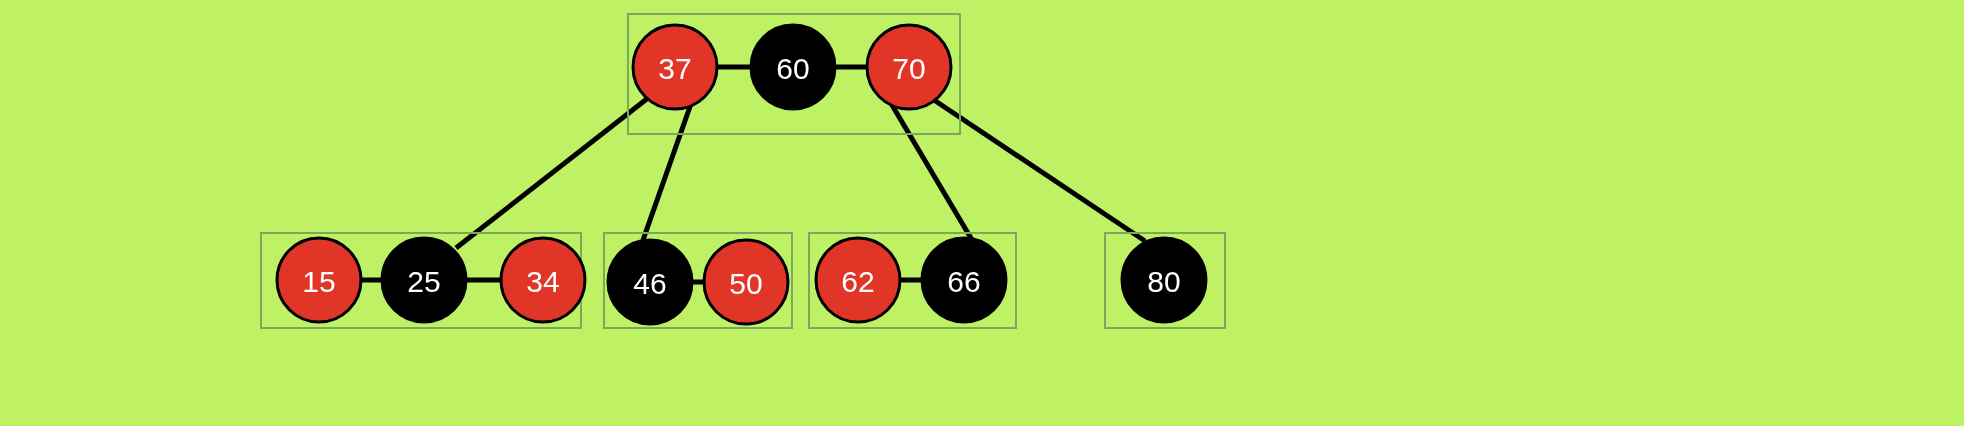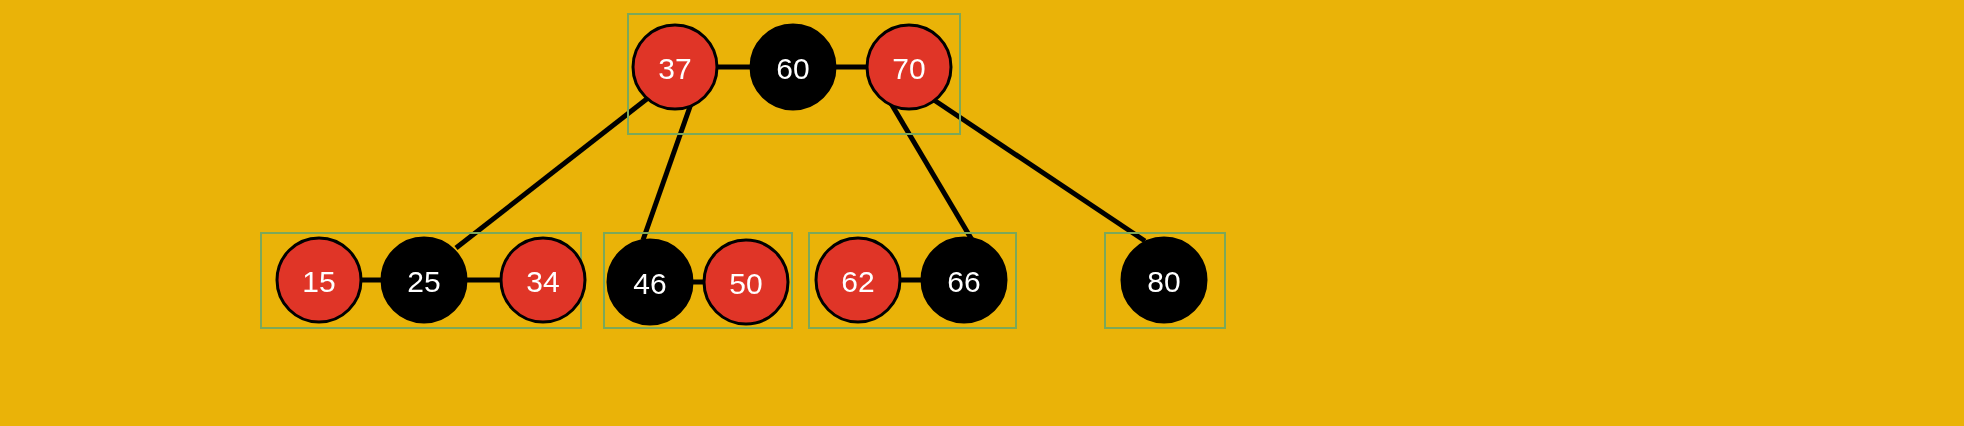--- a/index.html
+++ b/index.html
@@ -8,21 +8,21 @@
     padding: 0;
     background: #ffffff;
   }
   body {
     font-family: "Liberation Sans", sans-serif;
   }
   #canvas-root {
     position: relative;
     width: 1964px;
     height: 426px;
-    background: #eab308;
+    background: #bef264;
     overflow: hidden;
   }
   #tree-svg {
     position: absolute;
     left: 0;
     top: 0;
     width: 1964px;
     height: 426px;
     display: block;
   }

